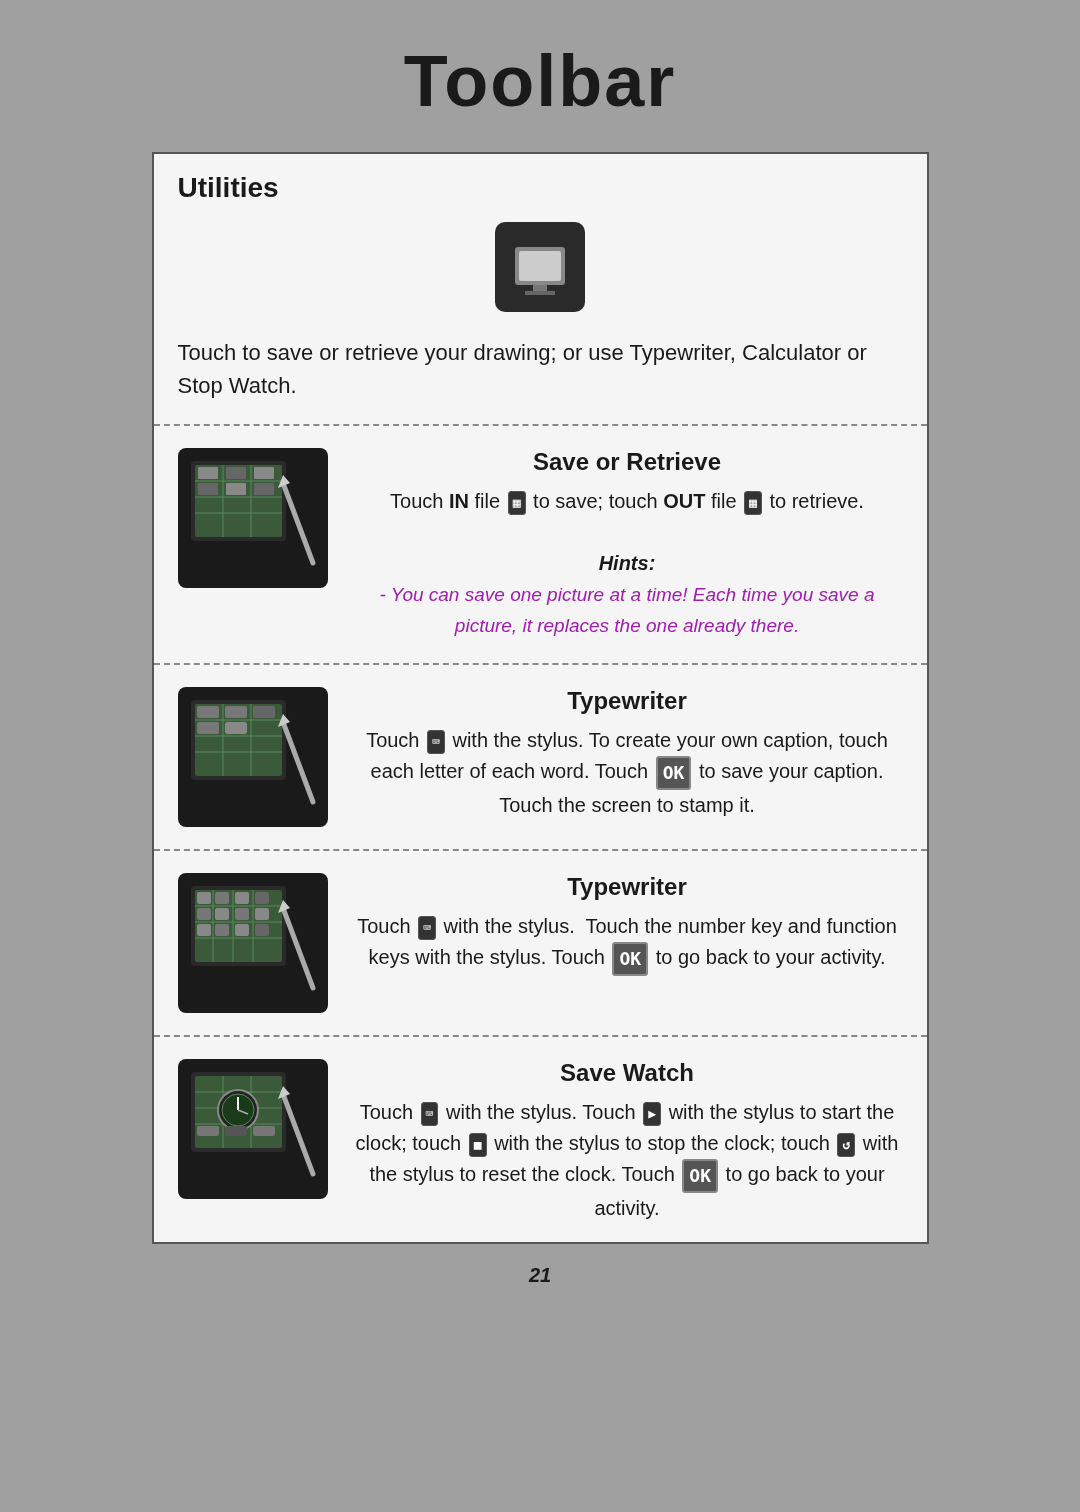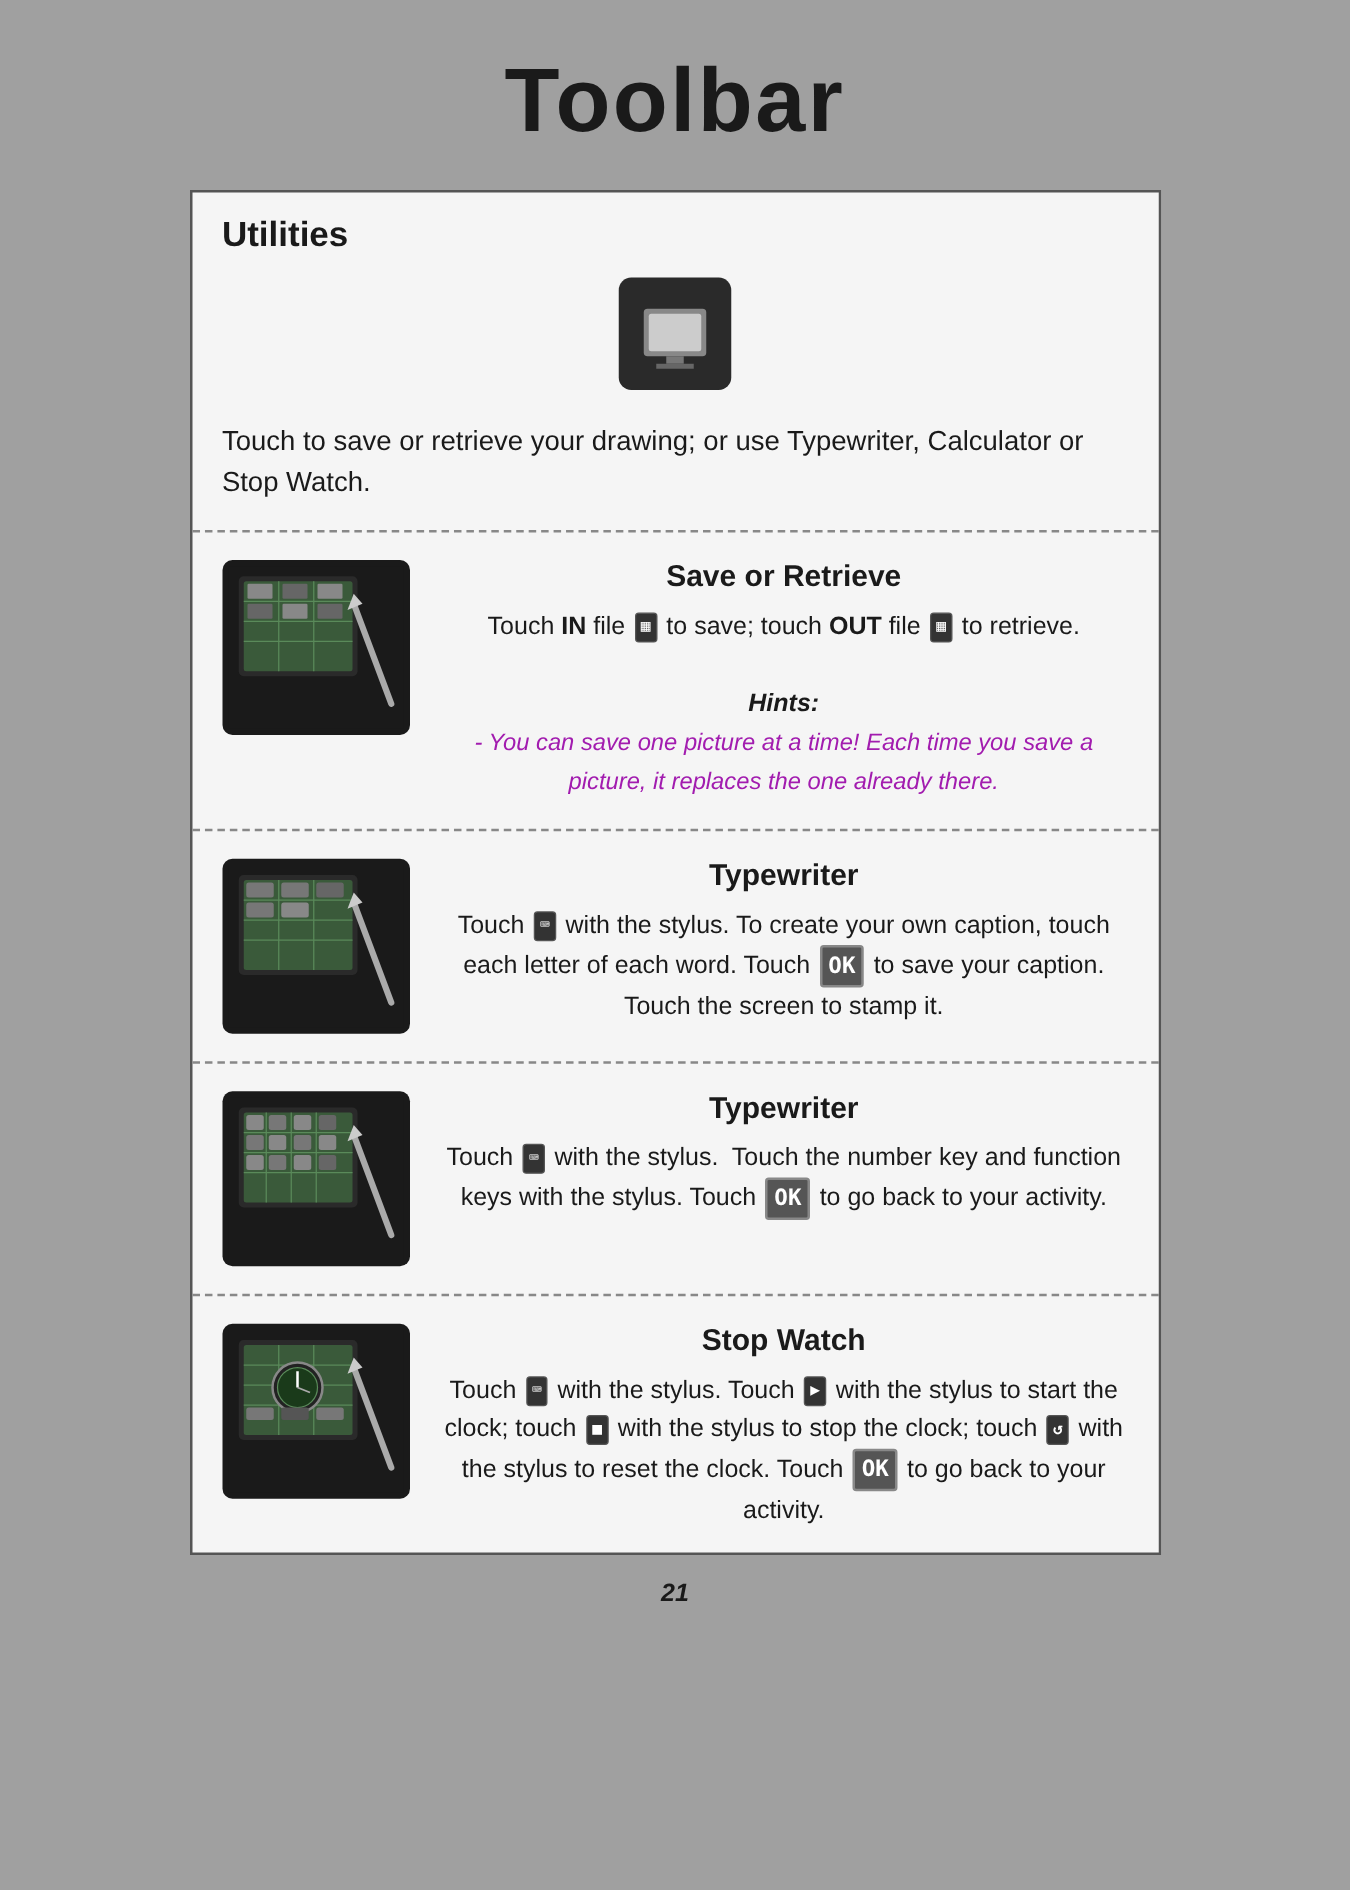--- a/index.html
+++ b/index.html
@@ -327,21 +327,21 @@
         <line x1="55" y1="46" x2="55" y2="33" stroke="#fff" stroke-width="2"></line>
         <line x1="55" y1="46" x2="65" y2="50" stroke="#aaa" stroke-width="1.5"></line>
         <rect x="14" y="62" width="22" height="10" rx="2" fill="#777"></rect>
         <rect x="42" y="62" width="22" height="10" rx="2" fill="#555"></rect>
         <rect x="70" y="62" width="22" height="10" rx="2" fill="#777"></rect>
         <line x1="100" y1="30" x2="130" y2="110" stroke="#aaa" stroke-width="5" stroke-linecap="round"></line>
         <polygon points="100,22 95,35 107,30" fill="#ccc"></polygon>
       </svg>
     </div>
     <div class="section-content">
-      <span class="section-subtitle">Stop Watch</span>
+      <span class="section-subtitle">Save Watch</span>
       <div class="section-body">
         Touch <span class="inline-icon">⌨</span> with the stylus. Touch <span class="inline-icon">▶</span> with the stylus to start the clock; touch <span class="inline-icon">■</span> with the stylus to stop the clock; touch <span class="inline-icon">↺</span> with the stylus to reset the clock. Touch <span class="inline-icon-sm">OK</span> to go back to your activity.
       </div>
     </div>
   </div>
 
 </div>
 
 <div class="page-number">21</div>
 

